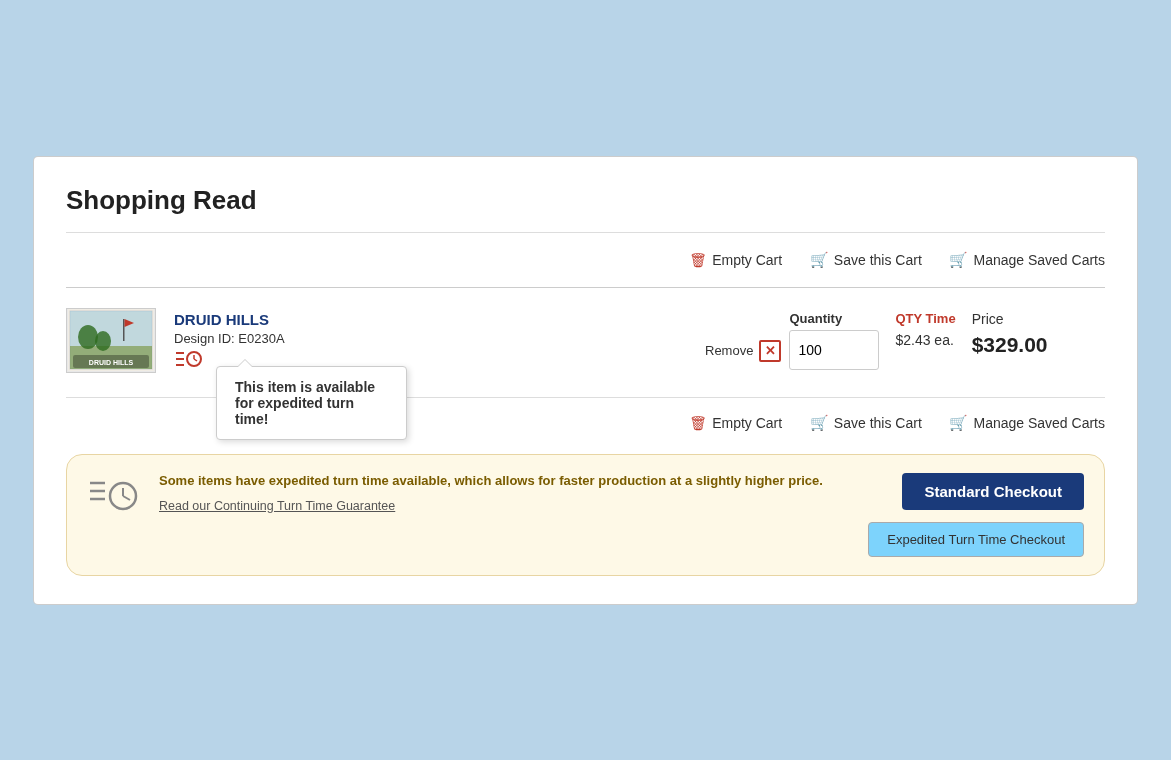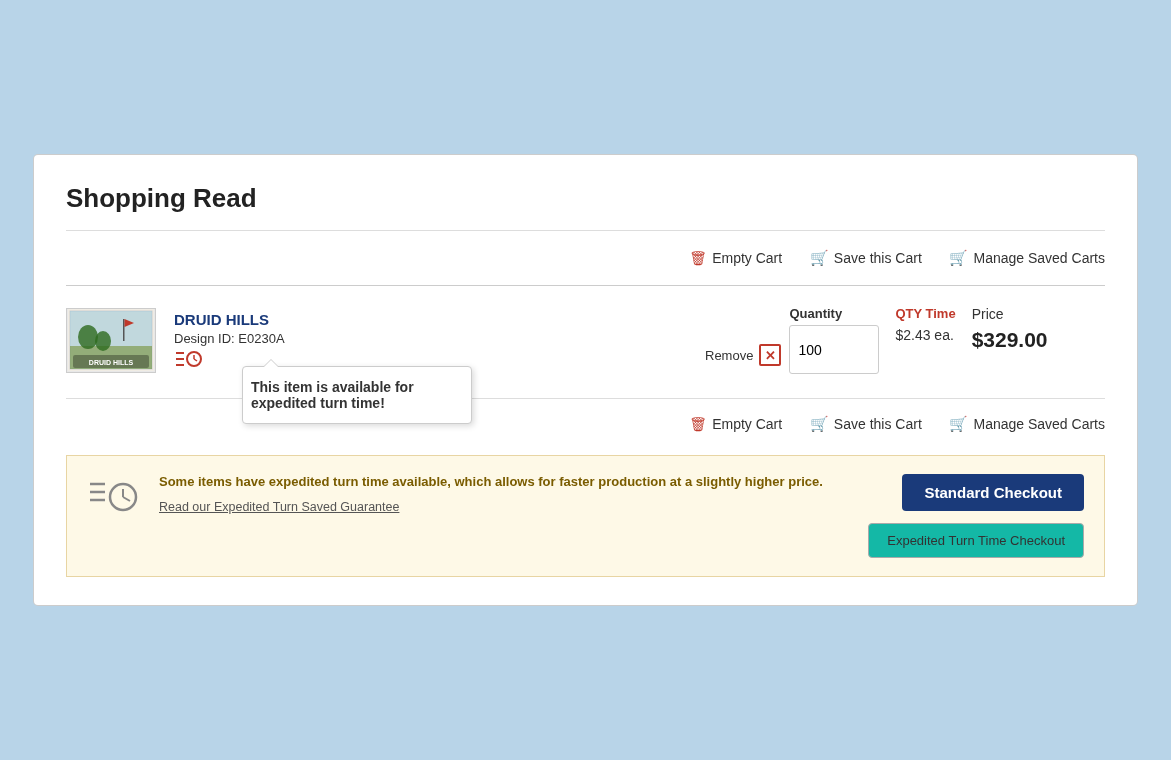--- a/index.html
+++ b/index.html
@@ -111,29 +111,29 @@
       display: flex;
       align-items: center;
       gap: 3px;
       color: #c0392b;
       font-size: 18px;
       cursor: pointer;
     }
     .tooltip-bubble {
       position: absolute;
       top: 55px;
-      left: 68px;
+      left: 42px;
       background: white;
       border: 1px solid #ccc;
       border-radius: 4px;
-      padding: 12px 8px;
-      font-size: 14px;
-      font-weight: bold;
-      color: #333;
-      width: 230px;
+      padding: 12px 18px;
+      font-size: 14px;
+      font-weight: bold;
+      color: #333;
+      width: 191px;
       box-shadow: 2px 2px 6px rgba(0,0,0,0.15);
       z-index: 10;
     }
     .tooltip-bubble::before {
       content: '';
       position: absolute;
       top: -8px;
       left: 20px;
       border-left: 8px solid transparent;
       border-right: 8px solid transparent;
@@ -189,21 +189,21 @@
       align-items: flex-start;
     }
     .qty-label {
       font-size: 13px;
       font-weight: bold;
       color: #333;
       margin-bottom: 4px;
     }
     .qty-input {
       width: 90px;
-      height: 49px;
+      height: 40px;
       border: 1px solid #ccc;
       border-radius: 3px;
       padding: 0 8px;
       font-size: 14px;
       text-align: left;
     }
     .qty-price-col {
       display: flex;
       flex-direction: column;
       align-items: flex-start;
@@ -240,21 +240,21 @@
       align-items: center;
       gap: 28px;
       margin-top: 10px;
       margin-bottom: 22px;
       padding-top: 16px;
       border-top: 1px solid #ddd;
     }
     .expedited-banner {
       background: #fef9e7;
       border: 1px solid #e8d5a3;
-      border-radius: 0;
+      border-radius: 16px;
       padding: 18px 20px;
       display: flex;
       align-items: flex-start;
       gap: 20px;
     }
     .banner-icon {
       font-size: 32px;
       color: #666;
       flex-shrink: 0;
       margin-top: 2px;
@@ -293,21 +293,21 @@
       color: white;
       border: none;
       border-radius: 4px;
       padding: 10px 22px;
       font-size: 15px;
       font-weight: bold;
       cursor: pointer;
       white-space: nowrap;
     }
     .expedited-checkout-btn {
-      background: #14b8a6;
+      background: #7dd3fc;
       color: #333;
       border: 1px solid #aaa;
       border-radius: 4px;
       padding: 9px 18px;
       font-size: 13px;
       cursor: pointer;
       white-space: nowrap;
     }
     
     .druid-svg {
@@ -432,21 +432,21 @@
           <line x1="3" y1="8" x2="18" y2="8" stroke="#888" stroke-width="2.5"></line>
           <line x1="3" y1="16" x2="18" y2="16" stroke="#888" stroke-width="2.5"></line>
           <line x1="3" y1="24" x2="18" y2="24" stroke="#888" stroke-width="2.5"></line>
           <circle cx="36" cy="21" r="13" stroke="#888" stroke-width="2.5" fill="none"></circle>
           <line x1="36" y1="13" x2="36" y2="21" stroke="#888" stroke-width="2"></line>
           <line x1="36" y1="21" x2="43" y2="25" stroke="#888" stroke-width="2"></line>
         </svg>
       </div>
       <div class="banner-content">
         <div class="banner-title">Some items have expedited turn time available, which allows for faster production at a slightly higher price.</div>
-        <a class="banner-link">Read our Expedited Turn Saved Guarantee</a>
+        <a class="banner-link">Read our Continuing Turn Time Guarantee</a>
       </div>
       <div class="banner-buttons">
         <button class="standard-checkout-btn">Standard Checkout</button>
         <button class="expedited-checkout-btn">Expedited Turn Time Checkout</button>
       </div>
     </div>
 
   </div>
 </div>
 

